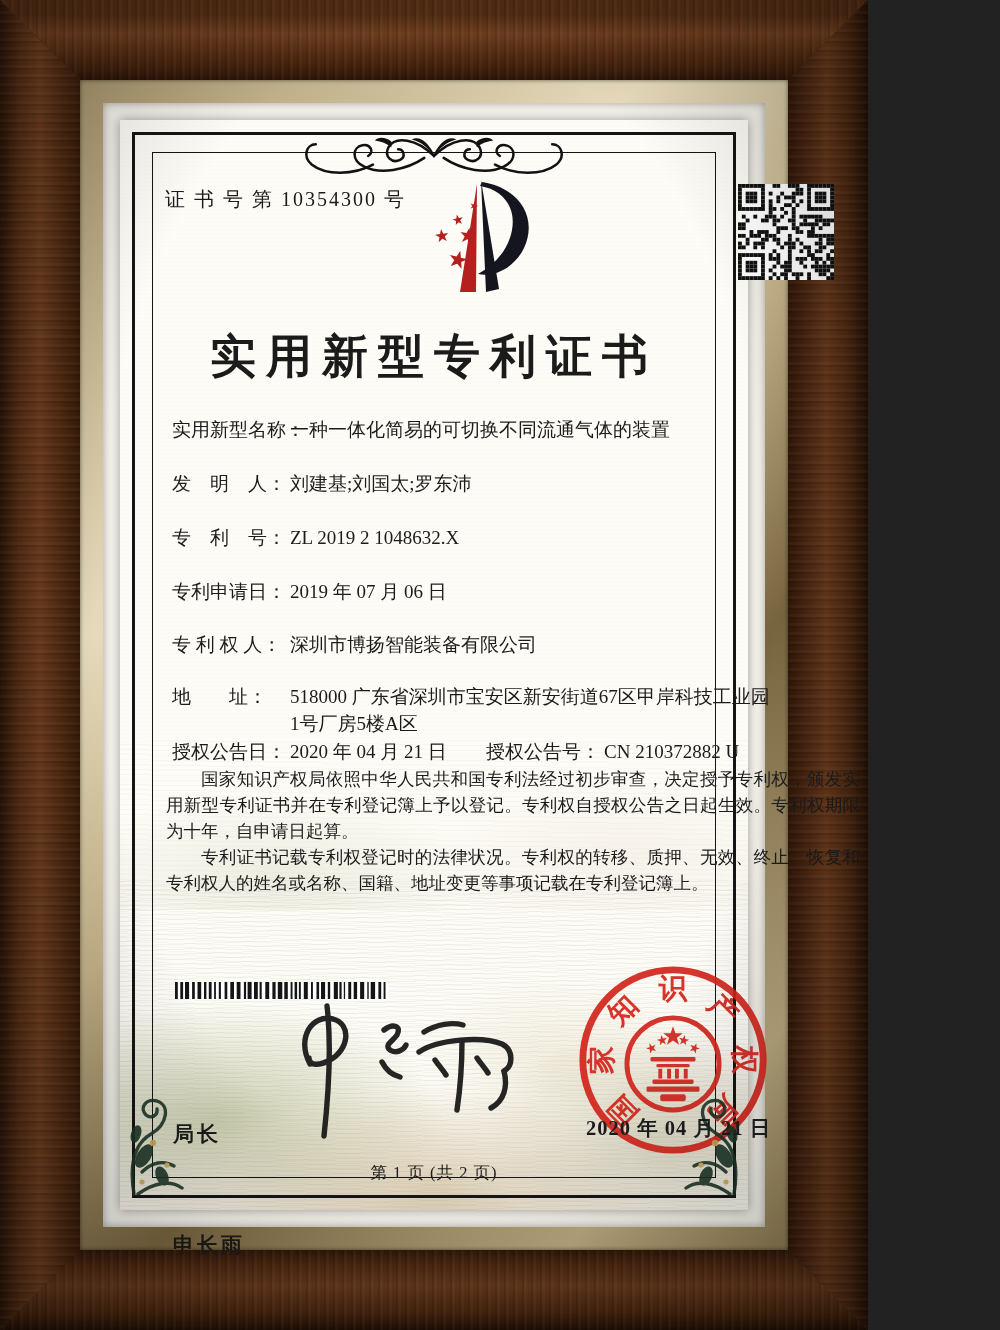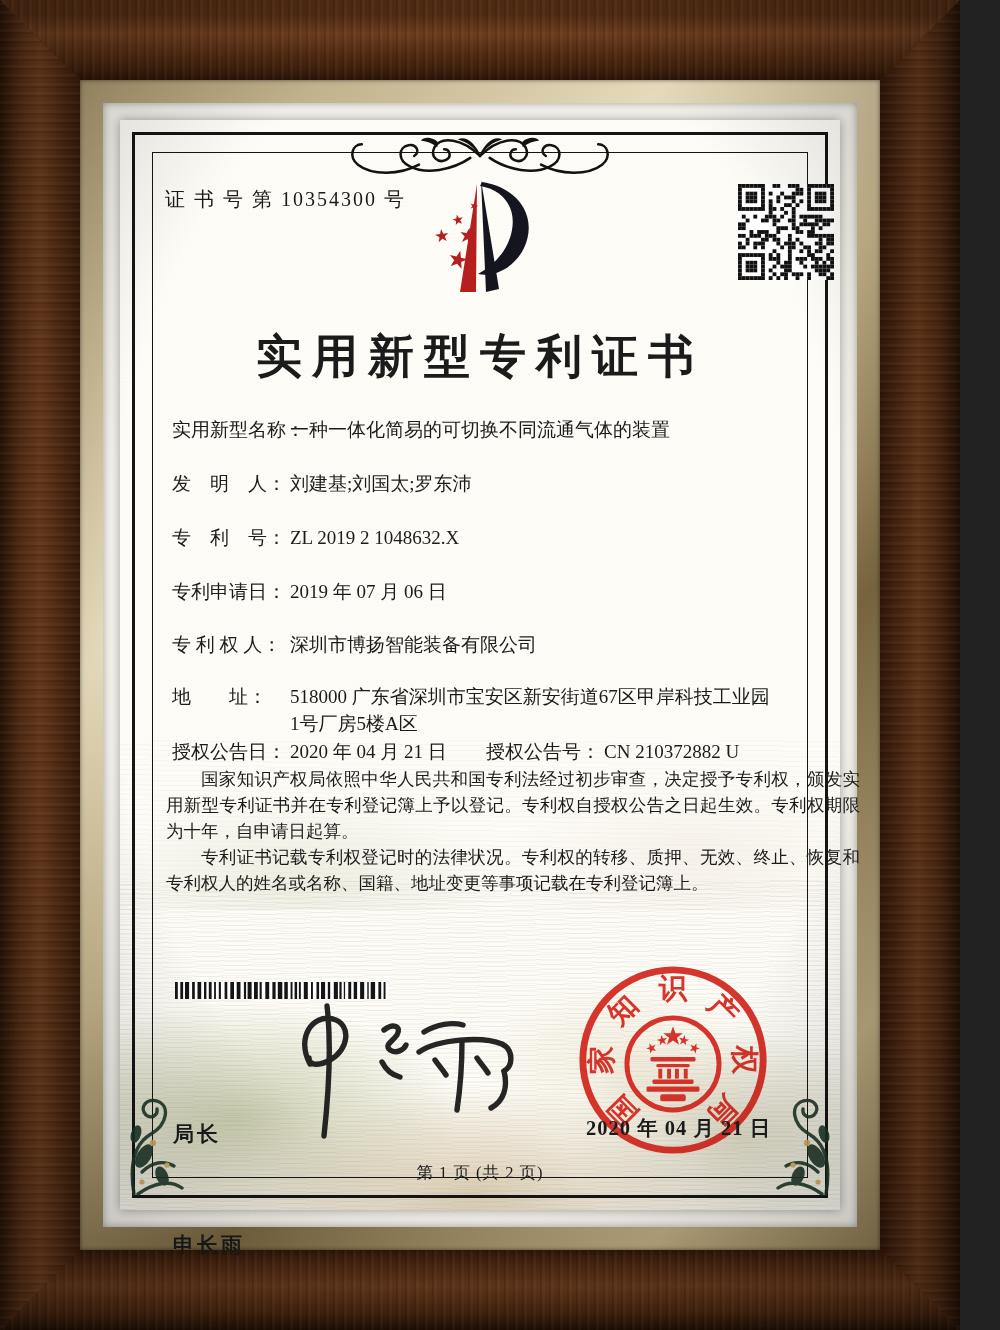--- a/index.html
+++ b/index.html
@@ -1,16 +1,16 @@
 <!DOCTYPE html>
 <html><head>
 <meta charset="utf-8">
 <style>
   html,body{margin:0;padding:0;background:#222;}
-  #stage{position:relative;width:960px;height:1330px;overflow:hidden;background:#3a1e0d;
+  #stage{position:relative;width:868px;height:1330px;overflow:hidden;background:#3a1e0d;
          font-family:"Liberation Serif","DejaVu Serif",serif;}
   
   .wood{position:absolute;}
   .wood-top{left:0;top:0;width:1000px;height:80px;
     background:
       repeating-linear-gradient(90deg,rgba(0,0,0,.10) 0 2px,rgba(255,255,255,.03) 2px 5px,transparent 5px 9px),
       linear-gradient(180deg,#241206 0%,#58301607 0%,#4f2a12 18%,#6b3c1e 42%,#512a11 68%,#3c1e0b 88%,#2a1307 100%);
     background-color:#4e2a12;
     clip-path:polygon(0 0,100% 0,calc(100% - 80px) 100%,80px 100%);}
   .wood-bottom{left:0;bottom:0;width:1000px;height:80px;

